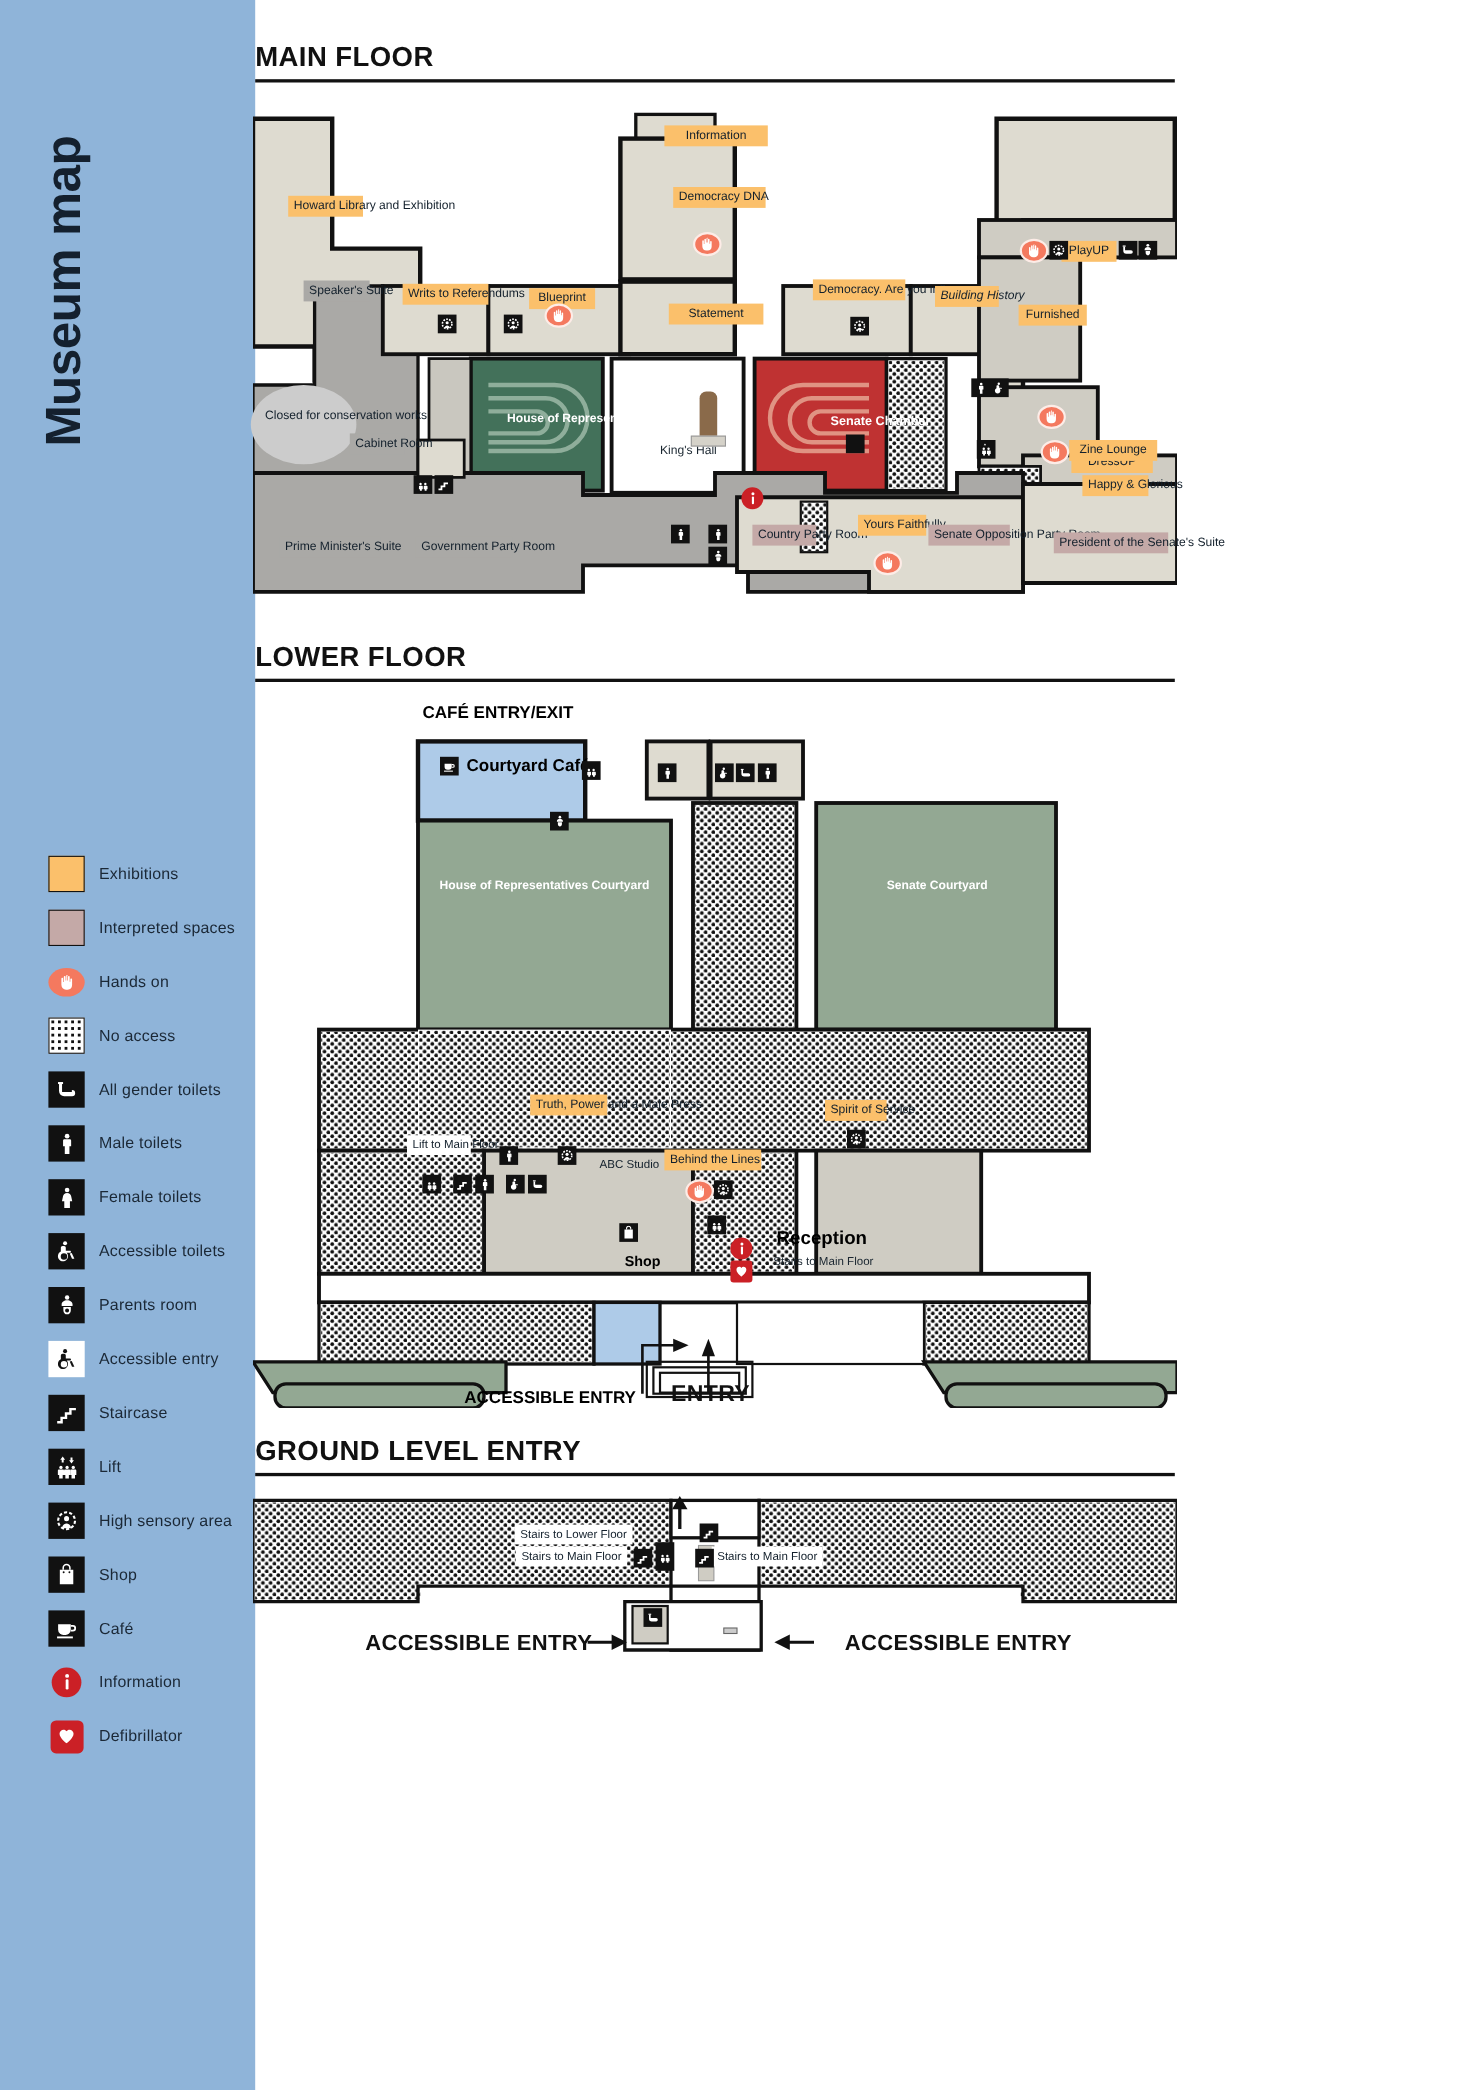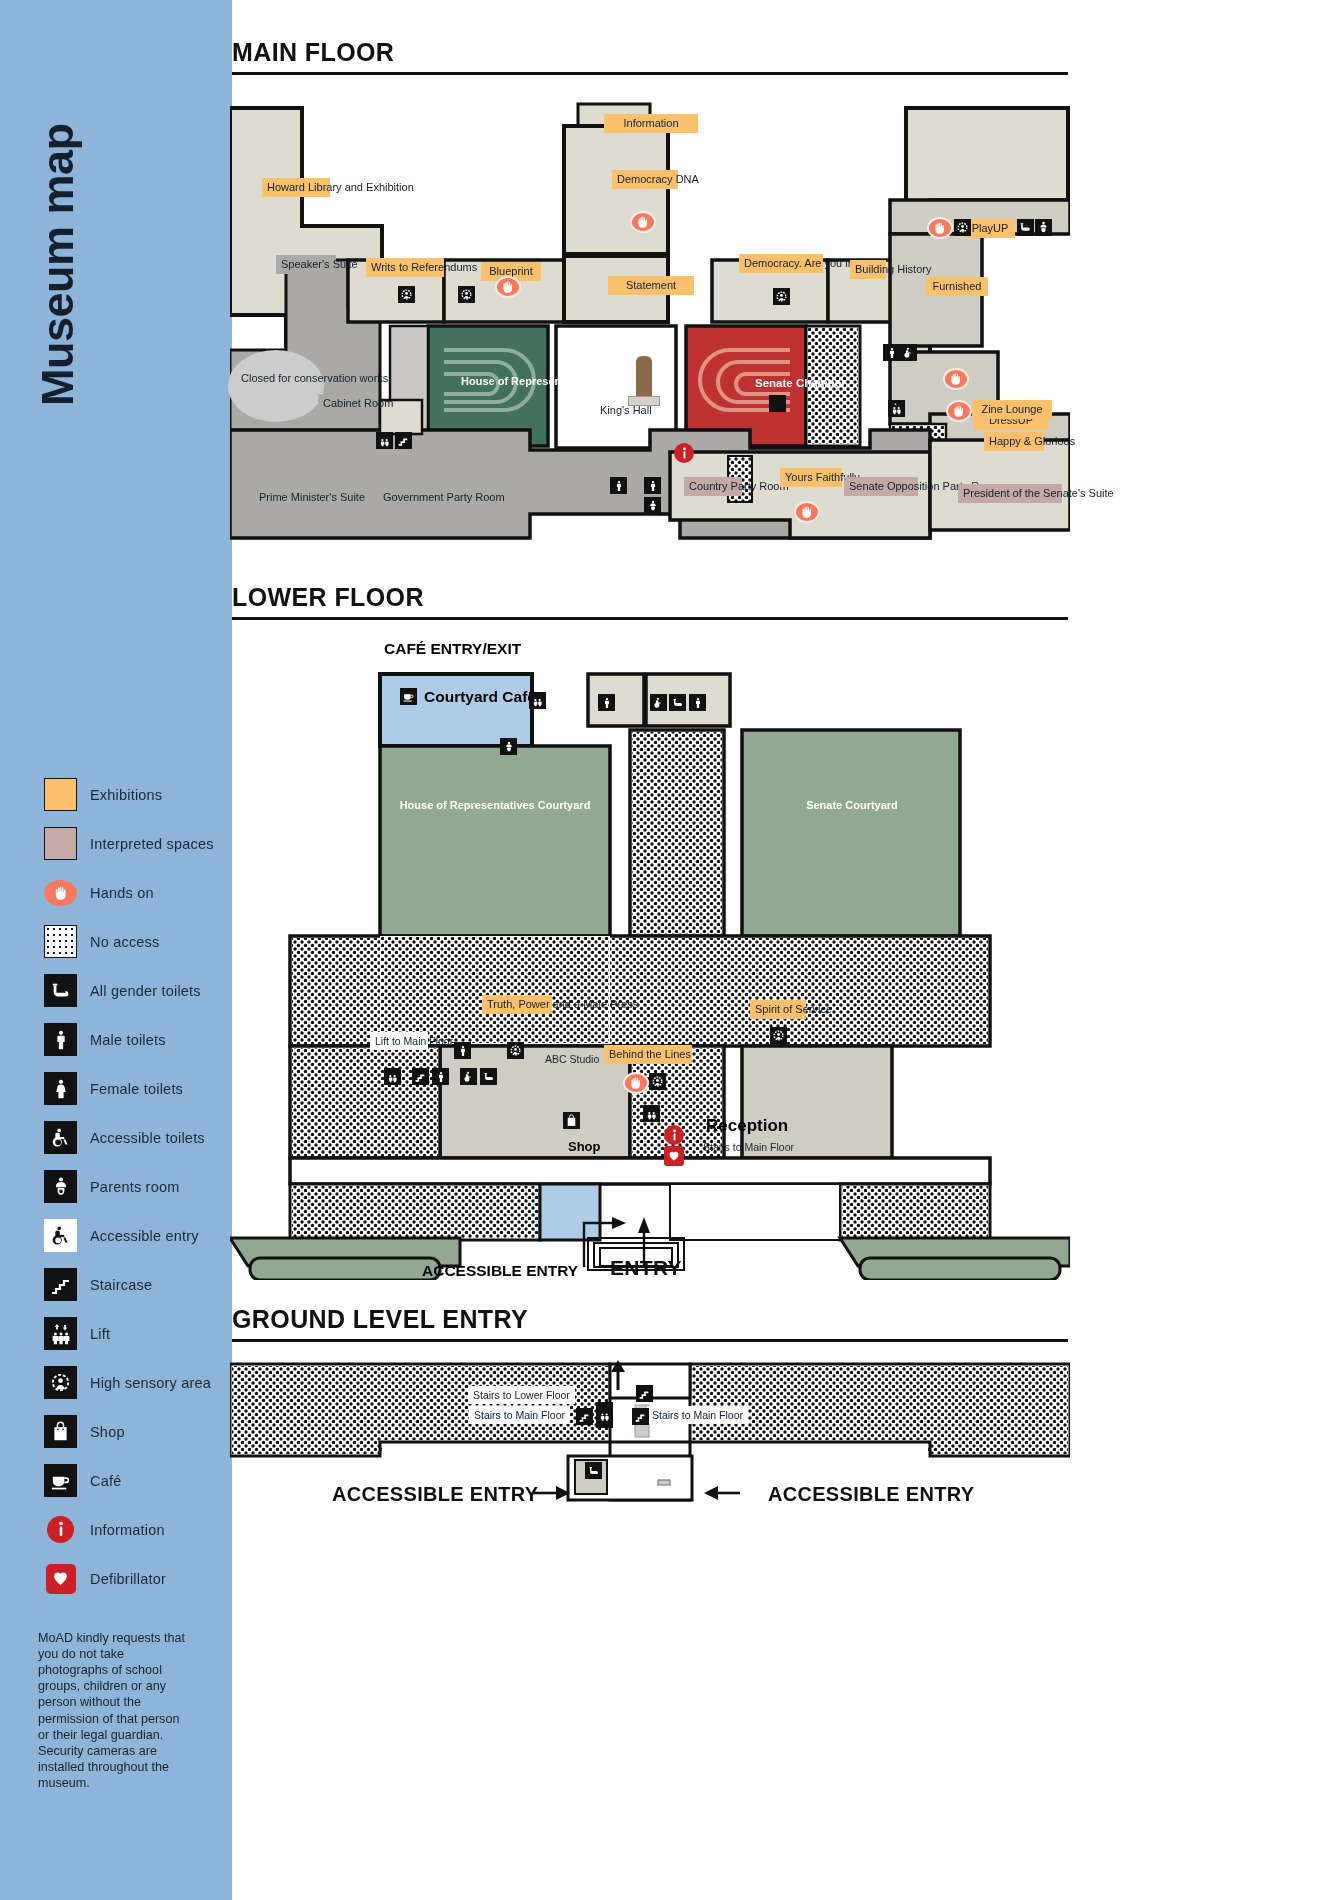--- a/index.html
+++ b/index.html
@@ -278,21 +278,20 @@
           <svg width="17" height="17" viewBox="0 0 24 24" fill="#fff">
               <path d="M12 21S3 14.5 3 8.8C3 5.6 5.4 3.4 8.2 3.4c1.6 0 3 .8 3.8 2 .8-1.2 2.2-2 3.8-2C18.6 3.4 21 5.6 21 8.8 21 14.5 12 21 12 21z"></path>
             </svg>
         </div>
       </div>
       <div class="leg-label">Defibrillator</div>
     </div>
 
   </div>
 
-  <div id="footnote">MoAD kindly requests that you do not take photographs of school groups, children or any person without the permission of that person or their legal guardian. Security cameras are installed throughout the museum.</div>
 </div>
 
 <div id="content">
 
   <div class="sec-head" style="left:0px; top:38px;">MAIN FLOOR</div>
   <div class="sec-rule" style="left:0px; top:72px; width:836px;"></div>
 
   <div class="plan" style="left:-2px; top:100px;">
   <svg width="840" height="450" viewBox="0 0 840 450">
 
@@ -366,24 +365,24 @@
       </pattern>
     </defs>
   </svg>
   </div>
 
   <div class="tag exh" style="left:30px; top:178px; width:68px;">Howard Library and Exhibition</div>
   <div class="tag grey" style="left:44px; top:255px; width:60px;">Speaker's Suite</div>
   <div class="tag exh" style="left:134px; top:258px; width:78px;">Writs to Referendums</div>
   <div class="tag exh" style="left:249px; top:262px; width:60px;">Blueprint</div>
   <div class="tag exh" style="left:372px; top:114px; width:94px;">Information</div>
-  <div class="tag exh" style="left:380px; top:170px; width:66px;">Democracy DNA</div>
+  <div class="tag exh" style="left:380px; top:170px; width:84px;">Democracy DNA</div>
   <div class="tag exh" style="left:376px; top:276px; width:86px;">Statement</div>
   <div class="tag exh" style="left:507px; top:254px; width:84px;">Democracy. Are you in?</div>
-  <div class="tag exh" style="left:618px; top:260px; width:36px;">Building History</div>
+  <div class="tag exh" style="left:618px; top:260px; width:58px;font-style:italic;">Building History</div>
   <div class="tag exh" style="left:733px; top:219px; width:50px;">PlayUP</div>
   <div class="tag exh" style="left:694px; top:277px; width:62px;">Furnished</div>
   <div class="tag exh" style="left:742px; top:368px; width:74px;margin-top:43px;">DressUP</div>
   <div class="tag exh" style="left:740px; top:400px; width:80px;">Zine Lounge</div>
   <div class="tag exh" style="left:752px; top:432px; width:60px;">Happy &amp; Glorious</div>
 
   <div style="position:absolute; left:-4px; top:350px; width:96px; height:72px; border-radius:50%; background:#ccc;"></div>
   <div class="tag plain" style="left:4px; top:369px; width:82px;">Closed for conservation works</div>
   <div class="tag grey" style="left:86px; top:394px; width:50px;">Cabinet Room</div>
 

